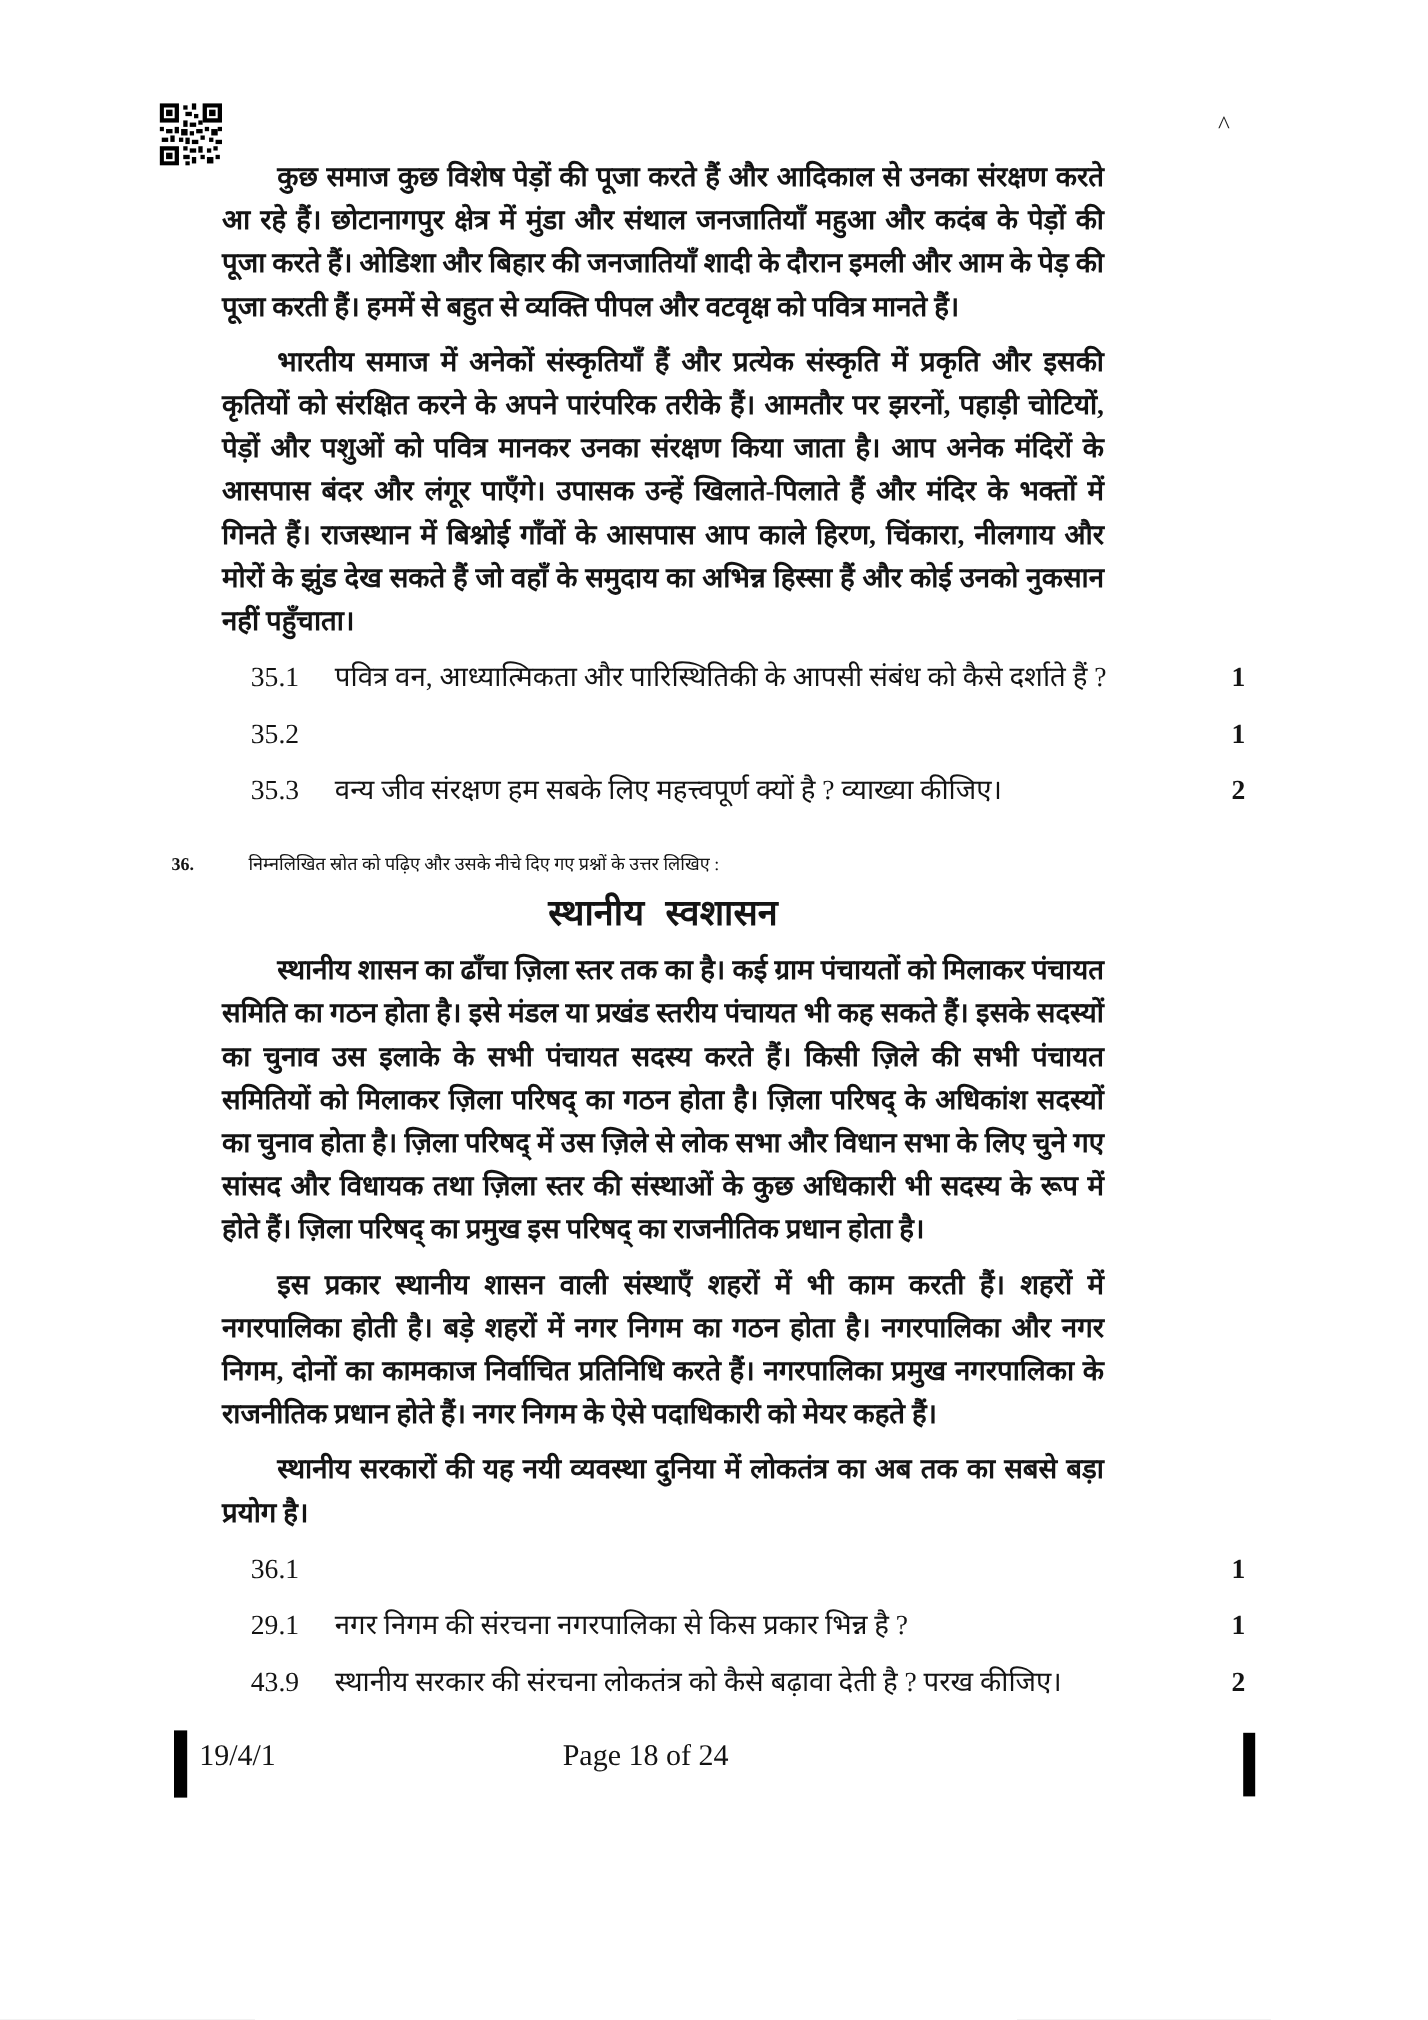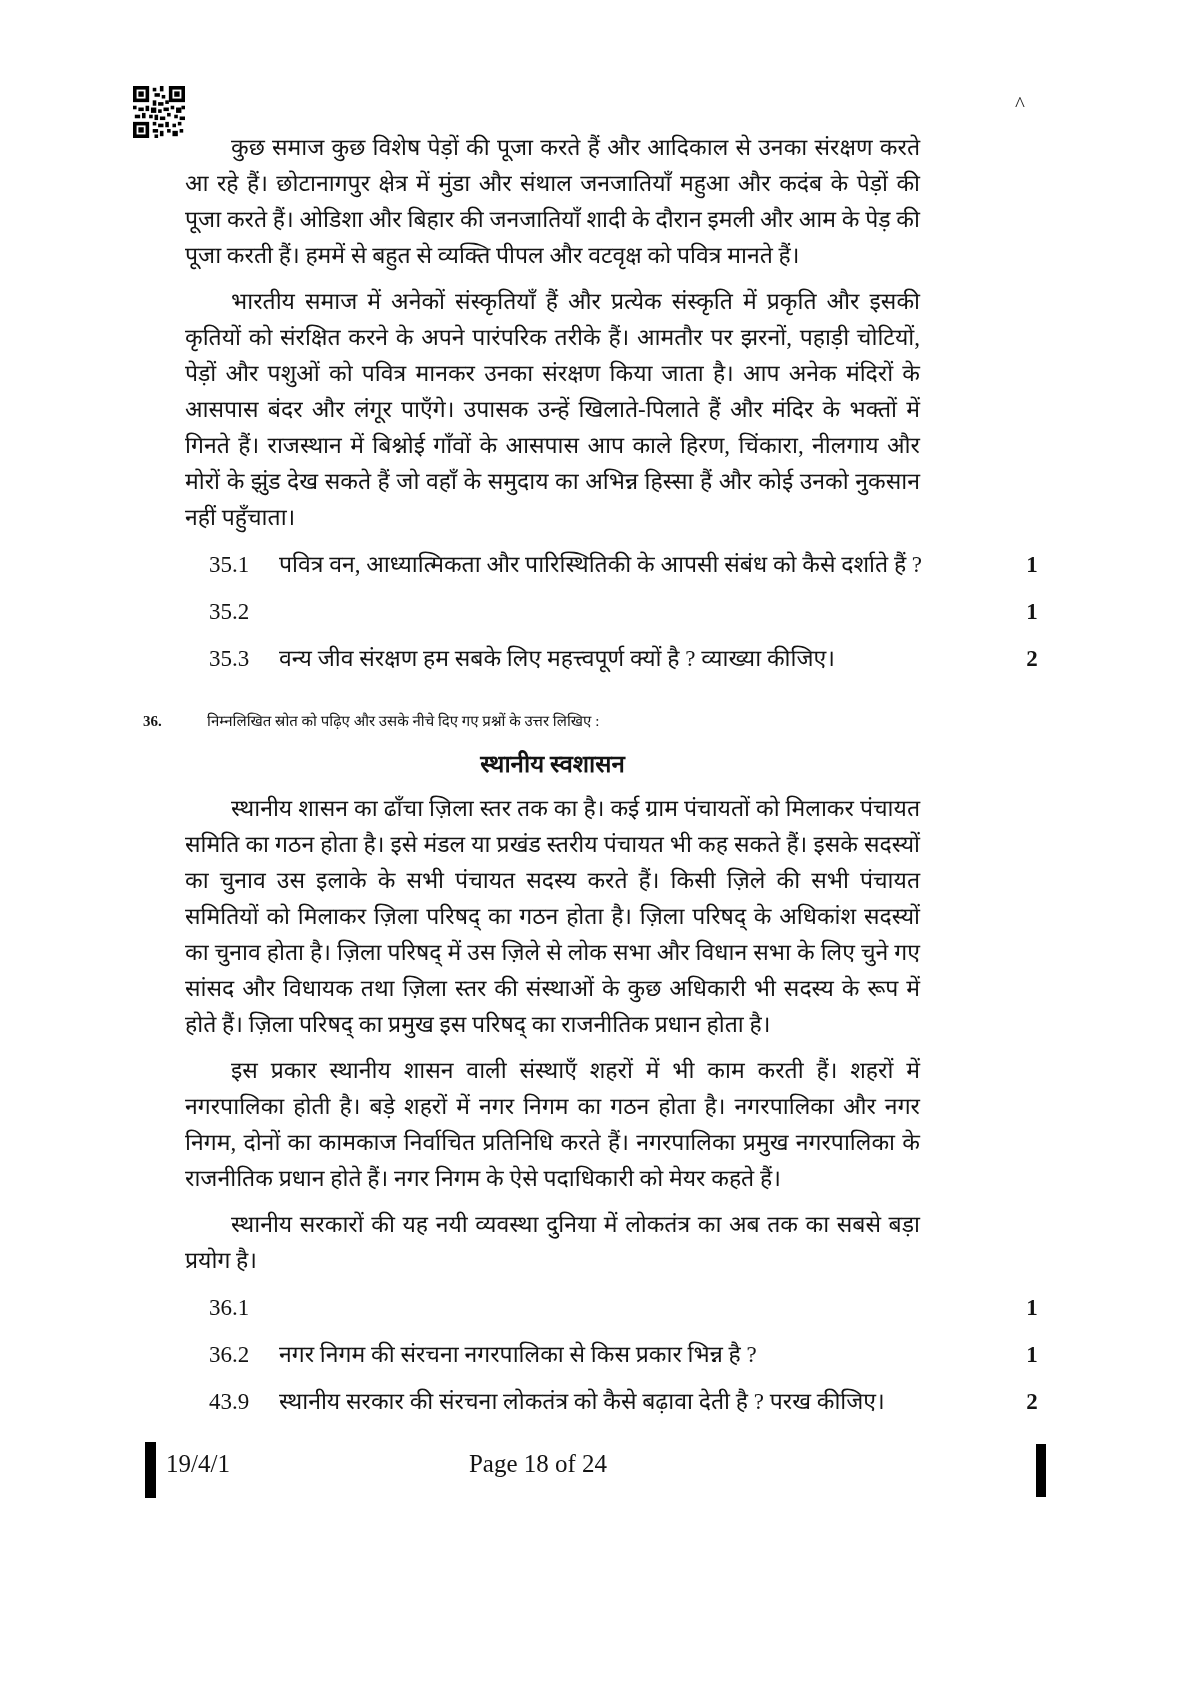--- a/index.html
+++ b/index.html
@@ -34,20 +34,21 @@
     top: 130px;
     width: 860px;
   }
   .para {
     width: 735px;
     margin: 0 0 10px 0;
     font-size: 23px;
     line-height: 36px;
     text-align: justify;
     text-indent: 46px;
+    font-weight: bold;
   }
   .subq {
     display: flex;
     align-items: flex-start;
     width: 860px;
     margin-top: 11px;
     font-size: 23px;
     line-height: 36px;
   }
   .subq-num {
@@ -79,24 +80,25 @@
   }
   .mainq-num {
     flex: none;
     width: 42px;
     font-weight: 700;
   }
   .mainq-text { flex: 1; }
   .source-title {
     width: 735px;
     margin: 8px 0 10px 0;
-    font-size: 24px;
+    font-size: 30px;
     font-weight: 700;
     text-align: center;
     line-height: 34px;
+    font-family: Liberation Mono, monospace;
   }
   .footer-bar {
     position: absolute;
     background: #000;
   }
   .footer-bar.left  { left: 145px; top: 1442px; width: 11px; height: 56px; }
   .footer-bar.right { left: 1036px; top: 1444px; width: 10px; height: 53px; }
   .footer-code {
     position: absolute;
     left: 166px;
@@ -200,21 +202,21 @@
 
     <p class="para">स्थानीय शासन का ढाँचा ज़िला स्तर तक का है। कई ग्राम पंचायतों को मिलाकर पंचायत समिति का गठन होता है। इसे मंडल या प्रखंड स्तरीय पंचायत भी कह सकते हैं। इसके सदस्यों का चुनाव उस इलाके के सभी पंचायत सदस्य करते हैं। किसी ज़िले की सभी पंचायत समितियों को मिलाकर ज़िला परिषद् का गठन होता है। ज़िला परिषद् के अधिकांश सदस्यों का चुनाव होता है। ज़िला परिषद् में उस ज़िले से लोक सभा और विधान सभा के लिए चुने गए सांसद और विधायक तथा ज़िला स्तर की संस्थाओं के कुछ अधिकारी भी सदस्य के रूप में होते हैं। ज़िला परिषद् का प्रमुख इस परिषद् का राजनीतिक प्रधान होता है।</p>
     <p class="para">इस प्रकार स्थानीय शासन वाली संस्थाएँ शहरों में भी काम करती हैं। शहरों में नगरपालिका होती है। बड़े शहरों में नगर निगम का गठन होता है। नगरपालिका और नगर निगम, दोनों का कामकाज निर्वाचित प्रतिनिधि करते हैं। नगरपालिका प्रमुख नगरपालिका के राजनीतिक प्रधान होते हैं। नगर निगम के ऐसे पदाधिकारी को मेयर कहते हैं।</p>
     <p class="para">स्थानीय सरकारों की यह नयी व्यवस्था दुनिया में लोकतंत्र का अब तक का सबसे बड़ा प्रयोग है।</p>
 
     <div class="subq">
       <span class="subq-num">36.1</span>
       <span class="marks">1</span>
     </div>
     <div class="subq">
-      <span class="subq-num">36.2</span>
+      <span class="subq-num">29.1</span>
       <span class="subq-text">नगर निगम की संरचना नगरपालिका से किस प्रकार भिन्न है ?</span>
       <span class="marks">1</span>
     </div>
     <div class="subq">
       <span class="subq-num">43.9</span>
       <span class="subq-text">स्थानीय सरकार की संरचना लोकतंत्र को कैसे बढ़ावा देती है ? परख कीजिए।</span>
       <span class="marks">2</span>
     </div>
 
   </main>

